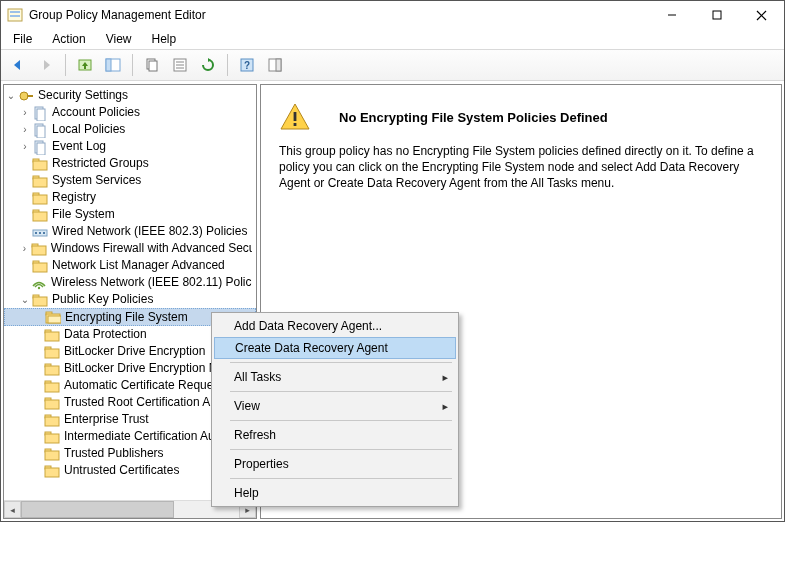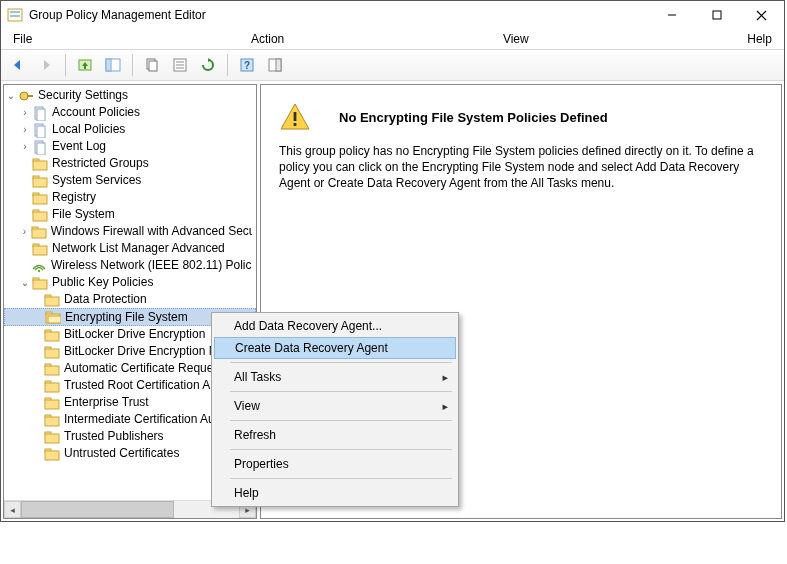--- a/index.html
+++ b/index.html
@@ -31,21 +31,21 @@
   .titlebar .spacer { flex: 1; }
   .win-controls { display:flex; height:28px;}
   .win-controls .wc {
     width: 45px; height: 28px;
     display:flex;align-items:center;justify-content:center;
     font-size: 14px; font-family: "Segoe UI Symbol", sans-serif;
   }
   
   .menubar {
     height: 20px; display:flex; align-items:center;
-    padding: 0 4px; gap: 4px; justify-content: space-between;
+    padding: 0 4px; gap: 4px;
   }
   .menubar .mi { padding: 2px 8px; }
   
   .toolbar {
     height: 30px;
     border-top: 1px solid #d9d9d9;
     border-bottom: 1px solid #d9d9d9;
     display:flex; align-items:center;
     padding: 0 4px; gap: 2px;
     background: linear-gradient(#fdfdfd,#f3f3f3);
@@ -328,20 +328,32 @@
             <span class="twisty none">›</span>
             <span class="ico">
               <svg class="folder-svg" width="16" height="16">
                 <rect class="tab" x="1" y="3" width="6" height="3"></rect>
                 <rect class="body" x="1" y="5" width="14" height="9"></rect>
               </svg>
             </span>
             <span class="label">File System</span>
           </div>
         <div class="node" style="padding-left:14px">
+            <span class="twisty none">›</span>
+            <span class="ico">
+              <svg width="16" height="16">
+                <rect x="1" y="6" width="14" height="6" fill="#d8e8f4" stroke="#7fa3c4"></rect>
+                <rect x="3" y="8" width="2" height="2" fill="#4f7da8"></rect>
+                <rect x="7" y="8" width="2" height="2" fill="#4f7da8"></rect>
+                <rect x="11" y="8" width="2" height="2" fill="#4f7da8"></rect>
+              </svg>
+            </span>
+            <span class="label">Wired Network (IEEE 802.3) Policies</span>
+          </div>
+        <div class="node" style="padding-left:14px">
             <span class="twisty">›</span>
             <span class="ico">
               <svg class="folder-svg" width="16" height="16">
                 <rect class="tab" x="1" y="3" width="6" height="3"></rect>
                 <rect class="body" x="1" y="5" width="14" height="9"></rect>
               </svg>
             </span>
             <span class="label">Windows Firewall with Advanced Security</span>
           </div>
         <div class="node" style="padding-left:14px">
@@ -370,38 +382,38 @@
             <span class="twisty">⌄</span>
             <span class="ico">
               <svg class="folder-svg" width="16" height="16">
                 <rect class="tab" x="1" y="3" width="6" height="3"></rect>
                 <rect class="body" x="1" y="5" width="14" height="9"></rect>
               </svg>
             </span>
             <span class="label">Public Key Policies</span>
           </div>
 
+        <div class="node sel" style="padding-left:40px">
+            <span class="ico">
+              <svg class="folder-svg" width="16" height="16">
+                <rect class="tab" x="1" y="3" width="6" height="3"></rect>
+                <rect class="body" x="1" y="5" width="14" height="9"></rect>
+                <rect x="3" y="7" width="13" height="7" fill="#fff0b8" stroke="#c9a53c"></rect>
+              </svg>
+            </span>
+            <span class="label">Encrypting File System</span>
+          </div>
         <div class="node" style="padding-left:40px">
             <span class="ico">
               <svg class="folder-svg" width="16" height="16">
                 <rect class="tab" x="1" y="3" width="6" height="3"></rect>
                 <rect class="body" x="1" y="5" width="14" height="9"></rect>
               </svg>
             </span>
             <span class="label">Data Protection</span>
-          </div>
-        <div class="node sel" style="padding-left:40px">
-            <span class="ico">
-              <svg class="folder-svg" width="16" height="16">
-                <rect class="tab" x="1" y="3" width="6" height="3"></rect>
-                <rect class="body" x="1" y="5" width="14" height="9"></rect>
-                <rect x="3" y="7" width="13" height="7" fill="#fff0b8" stroke="#c9a53c"></rect>
-              </svg>
-            </span>
-            <span class="label">Encrypting File System</span>
           </div>
         <div class="node" style="padding-left:40px">
             <span class="ico">
               <svg class="folder-svg" width="16" height="16">
                 <rect class="tab" x="1" y="3" width="6" height="3"></rect>
                 <rect class="body" x="1" y="5" width="14" height="9"></rect>
               </svg>
             </span>
             <span class="label">BitLocker Drive Encryption</span>
           </div>

